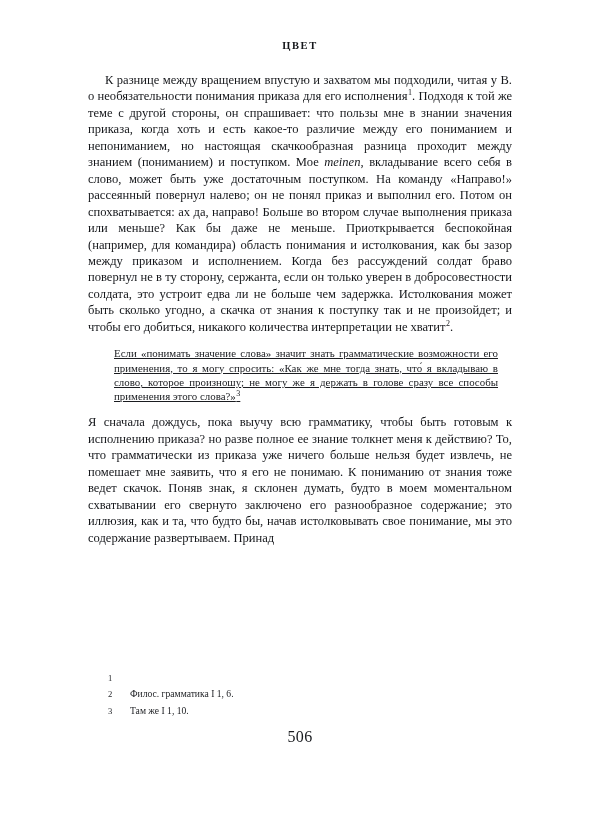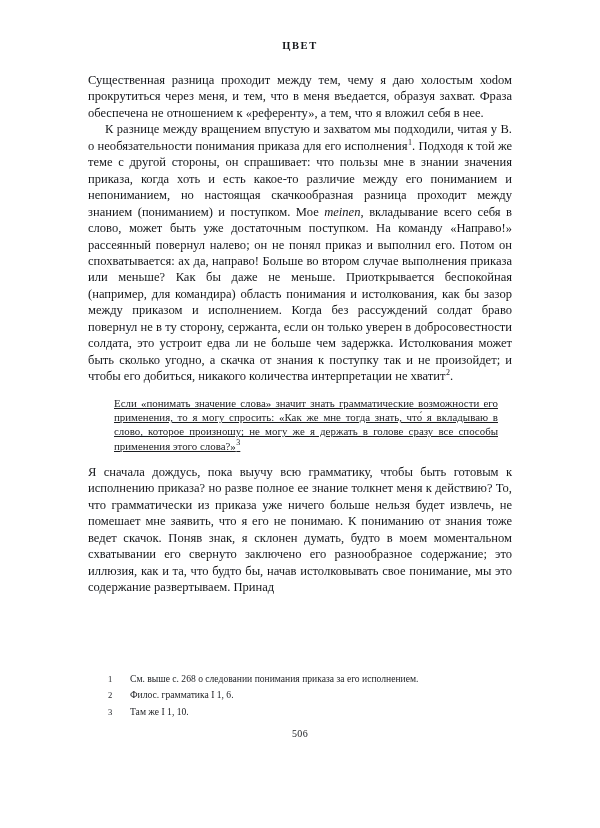--- a/index.html
+++ b/index.html
@@ -109,50 +109,48 @@
     flex: 1 1 auto;
   }
 
   
   .folio {
     position: absolute;
     left: 0;
     right: 0;
     top: 728px;
     text-align: center;
-    font-size: 10px;
+    font-size: 16px;
     color: #191b1f;
     letter-spacing: 0.3px;
   }
 </style>
 </head>
 <body>
 
 <div class="page">
 
   <div class="running-head">ЦВЕТ</div>
 
   <div class="text-column">
 
-    <p class="body-par cont">Существенная разница проходит между тем, чему я даю холостым хо­dом прокрутиться через меня, и тем, что в меня въедается, образуя за­хват. Фраза обеспечена не отношением к «референту», а тем, что я вло­жил себя в нее.</p>
 
     <p class="body-par indent"><span>К разнице между вращением впустую и захватом мы подходили, чи­тая у В. о необязательности понимания приказа для его исполнения</span><sup class="fn">1</sup><span>. Подходя к той же теме с другой стороны, он спрашивает: что пользы мне в знании значения приказа, когда хоть и есть какое-то различие между его пониманием и непониманием, но настоящая скачкообразная разница проходит между знанием (пониманием) и поступком. Мое </span><span class="it">mei­nen</span><span>, вкладывание всего себя в слово, может быть уже достаточным по­ступком. На команду «Направо!» рассеянный повернул налево; он не понял приказ и выполнил его. Потом он спохватывается: ах да, напра­во! Больше во втором случае выполнения приказа или меньше? Как бы даже не меньше. Приоткрывается беспокойная (например, для коман­дира) область понимания и истолкования, как бы зазор между прика­зом и исполнением. Когда без рассуждений солдат браво повернул не в ту сторону, сержанта, если он только уверен в добросовестности сол­дата, это устроит едва ли не больше чем задержка. Истолкования мо­жет быть сколько угодно, а скачка от знания к поступку так и не про­изойдет; и чтобы его добиться, никакого количества интерпретации не хватит</span><sup class="fn">2</sup><span>.</span></p>
 
     <div class="quote-block">
       <p><span>Если «понимать значение слова» значит знать грамматические возмож­ности его применения, то я могу спросить: «Как же мне тогда знать, что́ я вкладываю в слово, которое произношу; не могу же я держать в голове сразу все способы применения этого слова?»</span><sup class="fn">3</sup></p>
     </div>
 
     <p class="body-par cont">Я сначала дождусь, пока выучу всю грамматику, чтобы быть готовым к исполнению приказа? но разве полное ее знание толкнет меня к дей­ствию? То, что грамматически из приказа уже ничего больше нельзя бу­дет извлечь, не помешает мне заявить, что я его не понимаю. К понима­нию от знания тоже ведет скачок. Поняв знак, я склонен думать, будто в моем моментальном схватывании его свернуто заключено его разно­образное содержание; это иллюзия, как и та, что будто бы, начав истол­ковывать свое понимание, мы это содержание развертываем. Принад­</p>
 
   </div>
 
   <div class="footnotes">
     <div class="footnote-row">
       <span class="fn-num">1</span>
-      <span class="fn-text">См. выше с. 268 о следовании понимания приказа за его исполнением.</span>
     </div>
     <div class="footnote-row">
       <span class="fn-num">2</span>
       <span class="fn-text">Филос. грамматика I 1, 6.</span>
     </div>
     <div class="footnote-row">
       <span class="fn-num">3</span>
       <span class="fn-text">Там же I 1, 10.</span>
     </div>
   </div>

